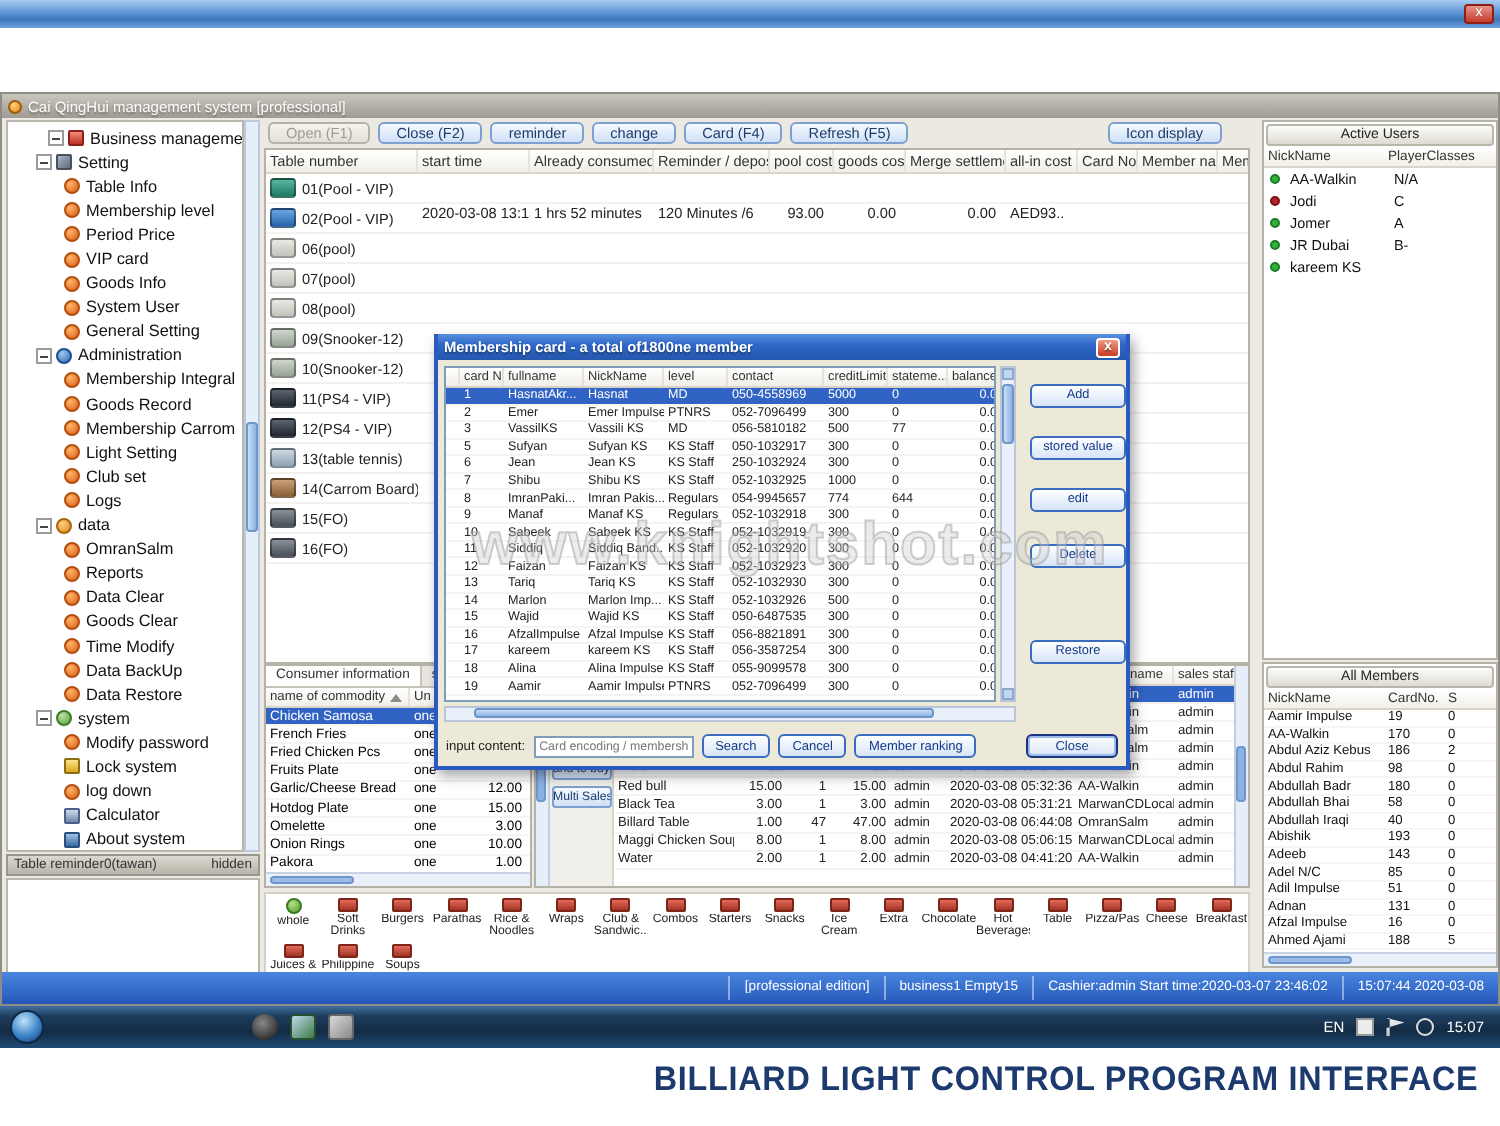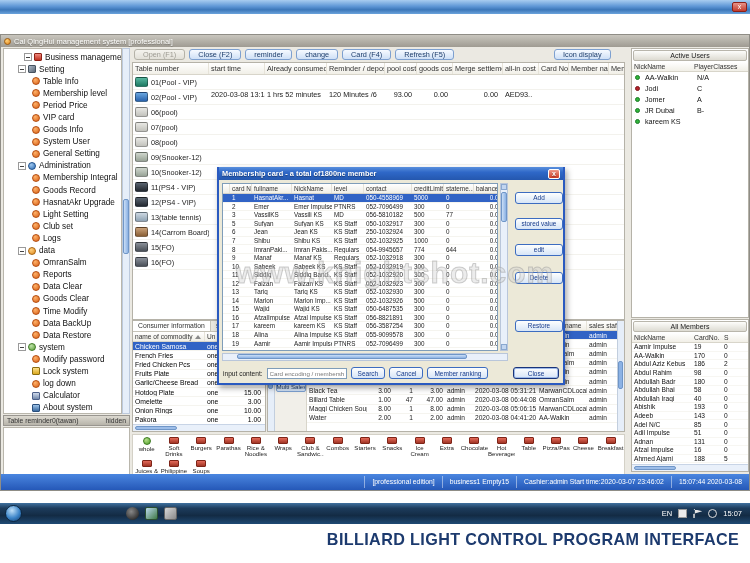--- a/index.html
+++ b/index.html
@@ -2,21 +2,21 @@
 <html><head>
 <meta charset="utf-8">
 <style>
   *{margin:0;padding:0;box-sizing:border-box}
   html,body{width:750px;height:563px;background:#fff;font-family:"Liberation Sans",sans-serif}
   .shot{position:relative;width:750px;height:563px;overflow:hidden;background:#fff}
   
   .topstrip{position:absolute;left:0;top:0;width:750px;height:14px;background:linear-gradient(180deg,#a8cdf0 0%,#5f97d6 45%,#3c77b9 70%,#6ba3dc 100%)}
   .topclose{position:absolute;right:3px;top:2px;width:15px;height:10px;background:linear-gradient(180deg,#e8948a,#c23b2c);border:1px solid #8d1f16;border-radius:2px;color:#fff;font-size:7px;line-height:8px;text-align:center}
   
-  .app{position:absolute;left:0;top:34px;width:750px;height:457px;background:#ebe9e2;border:1px solid #8f8d86}
+  .app{position:absolute;left:0;top:46px;width:750px;height:457px;background:#ebe9e2;border:1px solid #8f8d86}
   .titlebar{position:absolute;left:0;top:0;width:100%;height:12px;background:linear-gradient(180deg,#c9c6be,#9f9b92);display:flex;align-items:center;padding:0 3px;gap:3px}
   .t-ico{width:7px;height:7px;border-radius:50%;background:radial-gradient(circle at 35% 30%,#ffd27a,#e2851b);border:1px solid #9c5c10;flex:none}
   .t-text{font-size:7.5px;color:#fdfdfb;text-shadow:0 1px 1px rgba(0,0,0,.3);white-space:nowrap}
   
   .sidebar{position:absolute;left:2px;top:13px;width:119px;height:366px;background:#fff;border:1px solid #b9b6ac;overflow:hidden}
   .tree{padding-top:2px}
   .titem{display:flex;align-items:center;height:12.1px;white-space:nowrap;overflow:hidden}
   .titem .lbl{font-size:8.2px;color:#111;margin-left:3px}
   .lv0{padding-left:20px}.lv1{padding-left:14px}.lv2{padding-left:28px}
   .box{display:none;width:8px;height:8px;border:1px solid #9a9a9a;background:#fff;position:relative;flex:none;margin-right:2px}
@@ -247,21 +247,21 @@
 
           <div class="titem lv2">
 
             <span class="ico ic-ball"></span>
             <span class="lbl">Goods Record</span>
           </div>
 
           <div class="titem lv2">
 
             <span class="ico ic-ball"></span>
-            <span class="lbl">HasnatAkr Upgrade</span>
+            <span class="lbl">Membership Carrom</span>
           </div>
 
           <div class="titem lv2">
 
             <span class="ico ic-ball"></span>
             <span class="lbl">Light Setting</span>
           </div>
 
           <div class="titem lv2">
 

